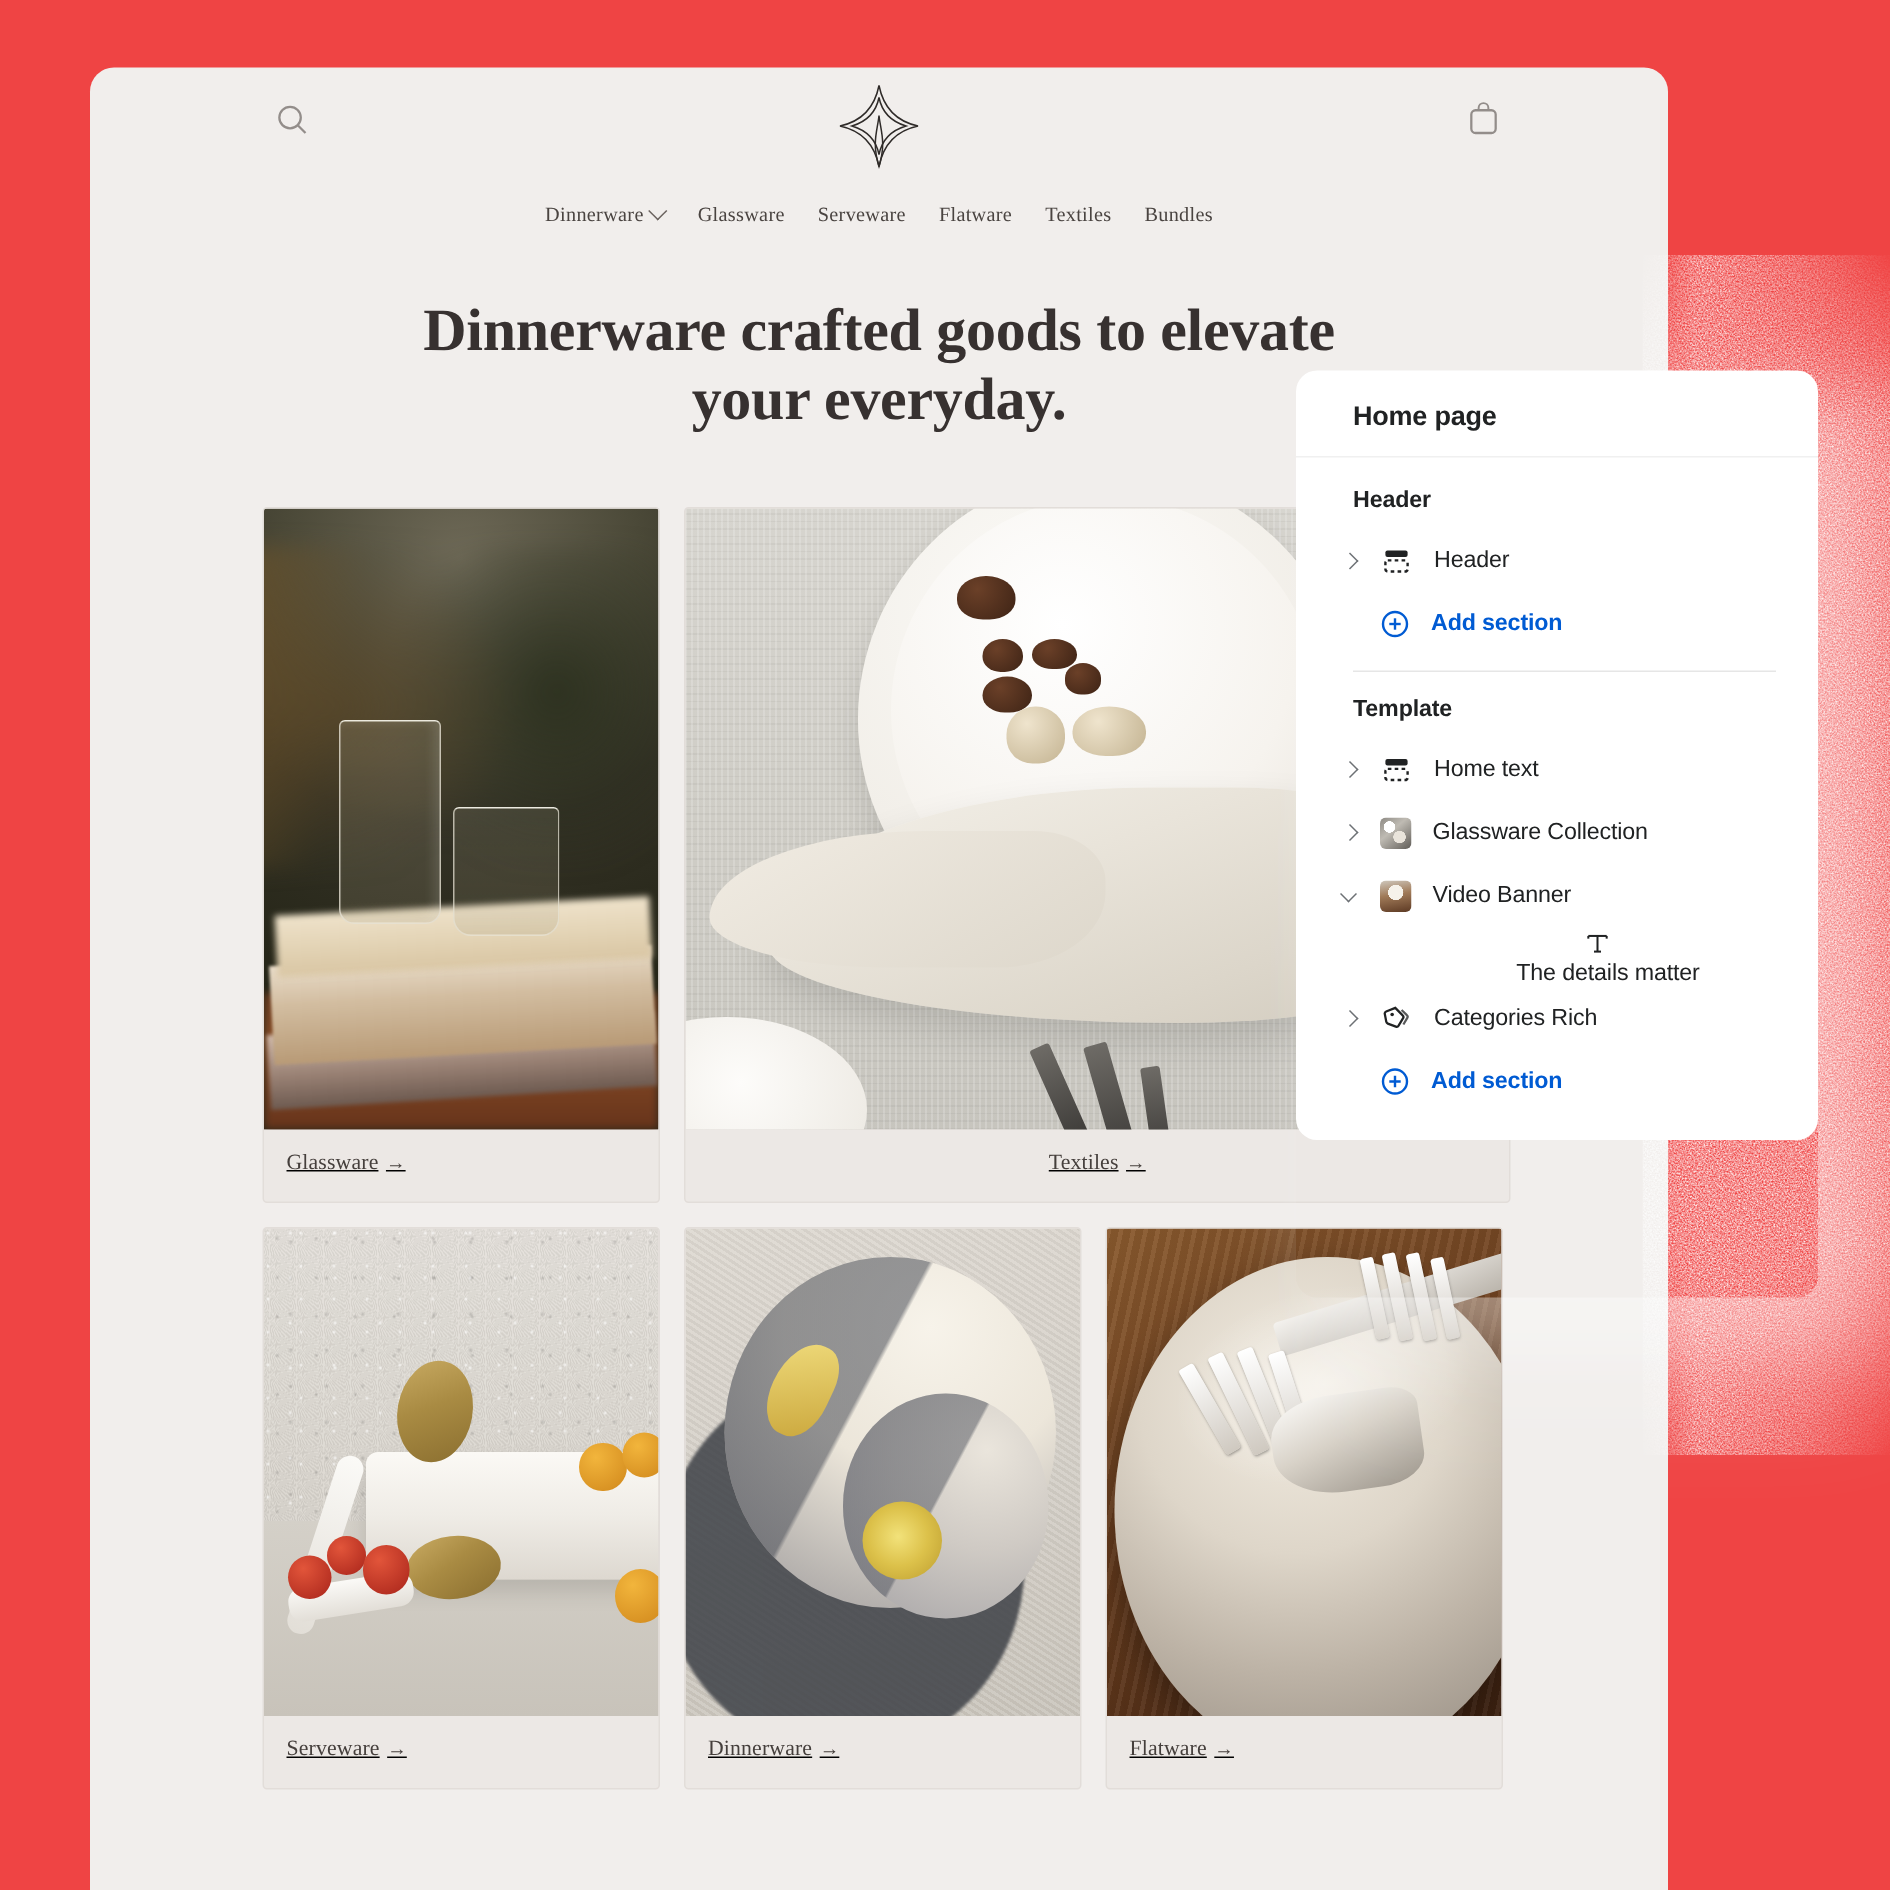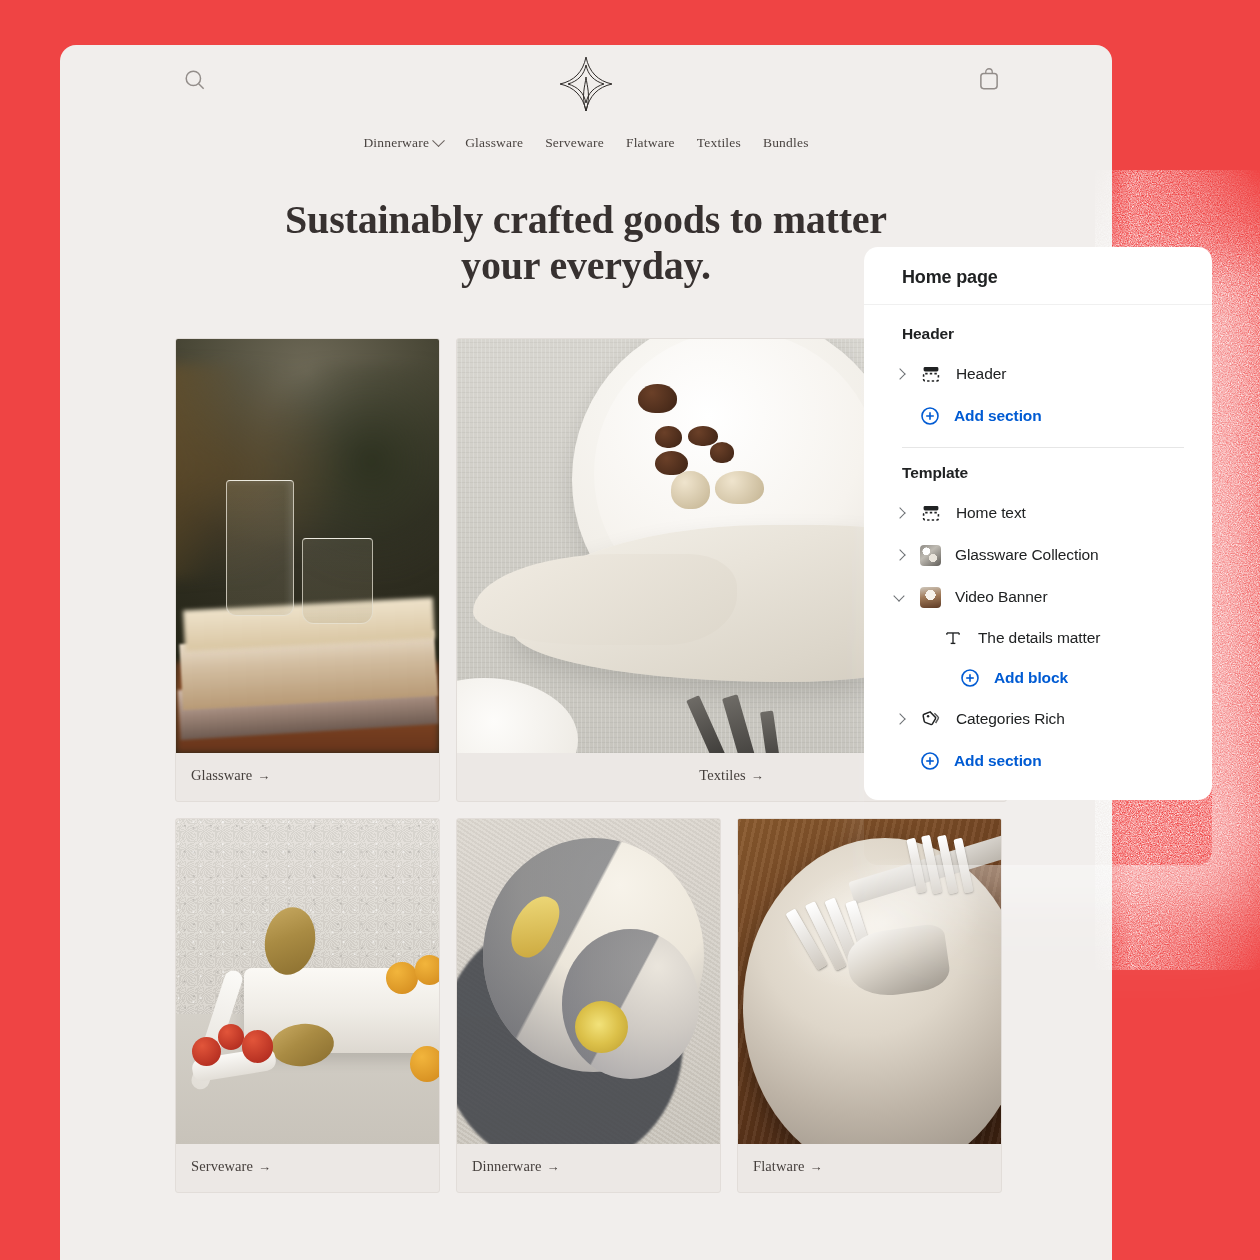--- a/index.html
+++ b/index.html
@@ -83,20 +83,21 @@
     font-size: 40px;
     line-height: 1.16;
     color: #373130;
     letter-spacing: -0.2px;
   }
 
   
   .grid {
     margin: 48px 0 16px 115px;
     width: 832px;
+    text-decoration: underline;
   }
   .grid-row { display: flex; gap: 16px; }
   .grid-row + .grid-row { margin-top: 16px; }
 
   .card {
     background: #ece8e5;
     border: 1px solid #e2ddd9;
     border-radius: 3px;
     overflow: hidden;
     display: flex;
@@ -398,21 +399,21 @@
     margin: 10px 18px 8px 28px;
   }
 
   .row {
     display:flex; align-items:center;
     height: 42px;
     padding-left: 18px;
     border-radius: 8px;
     cursor:pointer;
   }
-  .row.indent { padding-left: 68px; height: 40px; }
+  .row.indent { padding-left: 68px; height: 40px; flex-direction: column; }
   .row.indent-add { padding-left: 86px; height: 40px; }
 
   .chev {
     width: 16px; height: 16px;
     margin-right: 12px;
     flex: 0 0 16px;
     position: relative;
   }
   .chev::after {
     content:"";
@@ -500,21 +501,21 @@
         <span>Dinnerware</span>
         <i class="sf-nav-caret"></i>
       </span>
       <span class="sf-nav-item">Glassware</span>
       <span class="sf-nav-item">Serveware</span>
       <span class="sf-nav-item">Flatware</span>
       <span class="sf-nav-item">Textiles</span>
       <span class="sf-nav-item">Bundles</span>
     </div>
 
-    <h1 class="sf-headline">Sustainably crafted goods to matter your everyday.</h1>
+    <h1 class="sf-headline">Dinnerware crafted goods to elevate your everyday.</h1>
 
     <div class="grid">
 
       <div class="grid-row">
 
         <div class="card card-a">
           <div class="card-media">
             <div class="ph ph-glass">
               <div class="sofa"></div>
               <div class="table"></div>
@@ -722,30 +723,20 @@
             <line x1="3.2" y1="4.4" x2="16.8" y2="4.4"></line>
             <line x1="10" y1="4.4" x2="10" y2="16"></line>
             <line x1="3.2" y1="4.4" x2="3.2" y2="6.4"></line>
             <line x1="16.8" y1="4.4" x2="16.8" y2="6.4"></line>
             <line x1="7.4" y1="16" x2="12.6" y2="16"></line>
           </svg>
         </span>
         <span class="row-label">The details matter</span>
       </div>
 
-      <div class="row indent-add">
-        <span class="plus">
-          <svg viewBox="0 0 20 20" width="20" height="20" fill="none" stroke="#005bd3" stroke-width="1.6">
-            <circle cx="10" cy="10" r="8"></circle>
-              <line x1="10" y1="6.2" x2="10" y2="13.8"></line>
-              <line x1="6.2" y1="10" x2="13.8" y2="10"></line>
-          </svg>
-        </span>
-        <span class="row-label blue">Add block</span>
-      </div>
 
       <div class="row">
         <span class="chev"></span>
         <span class="ricon">
           <svg viewBox="0 0 20 20" width="20" height="20" fill="none" stroke="#202223" stroke-width="1.5">
             <path d="M9.2 2.9 L3.1 5.3 a1.5 1.5 0 0 0-.9 1.7 l1 5.2 a1.6 1.6 0 0 0 1 1.2 l5.4 2 a1.5 1.5 0 0 0 1.8-.6 l3-5 a1.5 1.5 0 0 0-.3-1.9 L9.2 2.9 Z"></path>
             <circle cx="7.1" cy="7.3" r="1.2" fill="#202223" stroke="none"></circle>
             <path d="M13.4 4.3 l3.5 3.4 a1.5 1.5 0 0 1 .3 1.9 l-2.6 4.4" opacity=".75"></path>
           </svg>
         </span>

